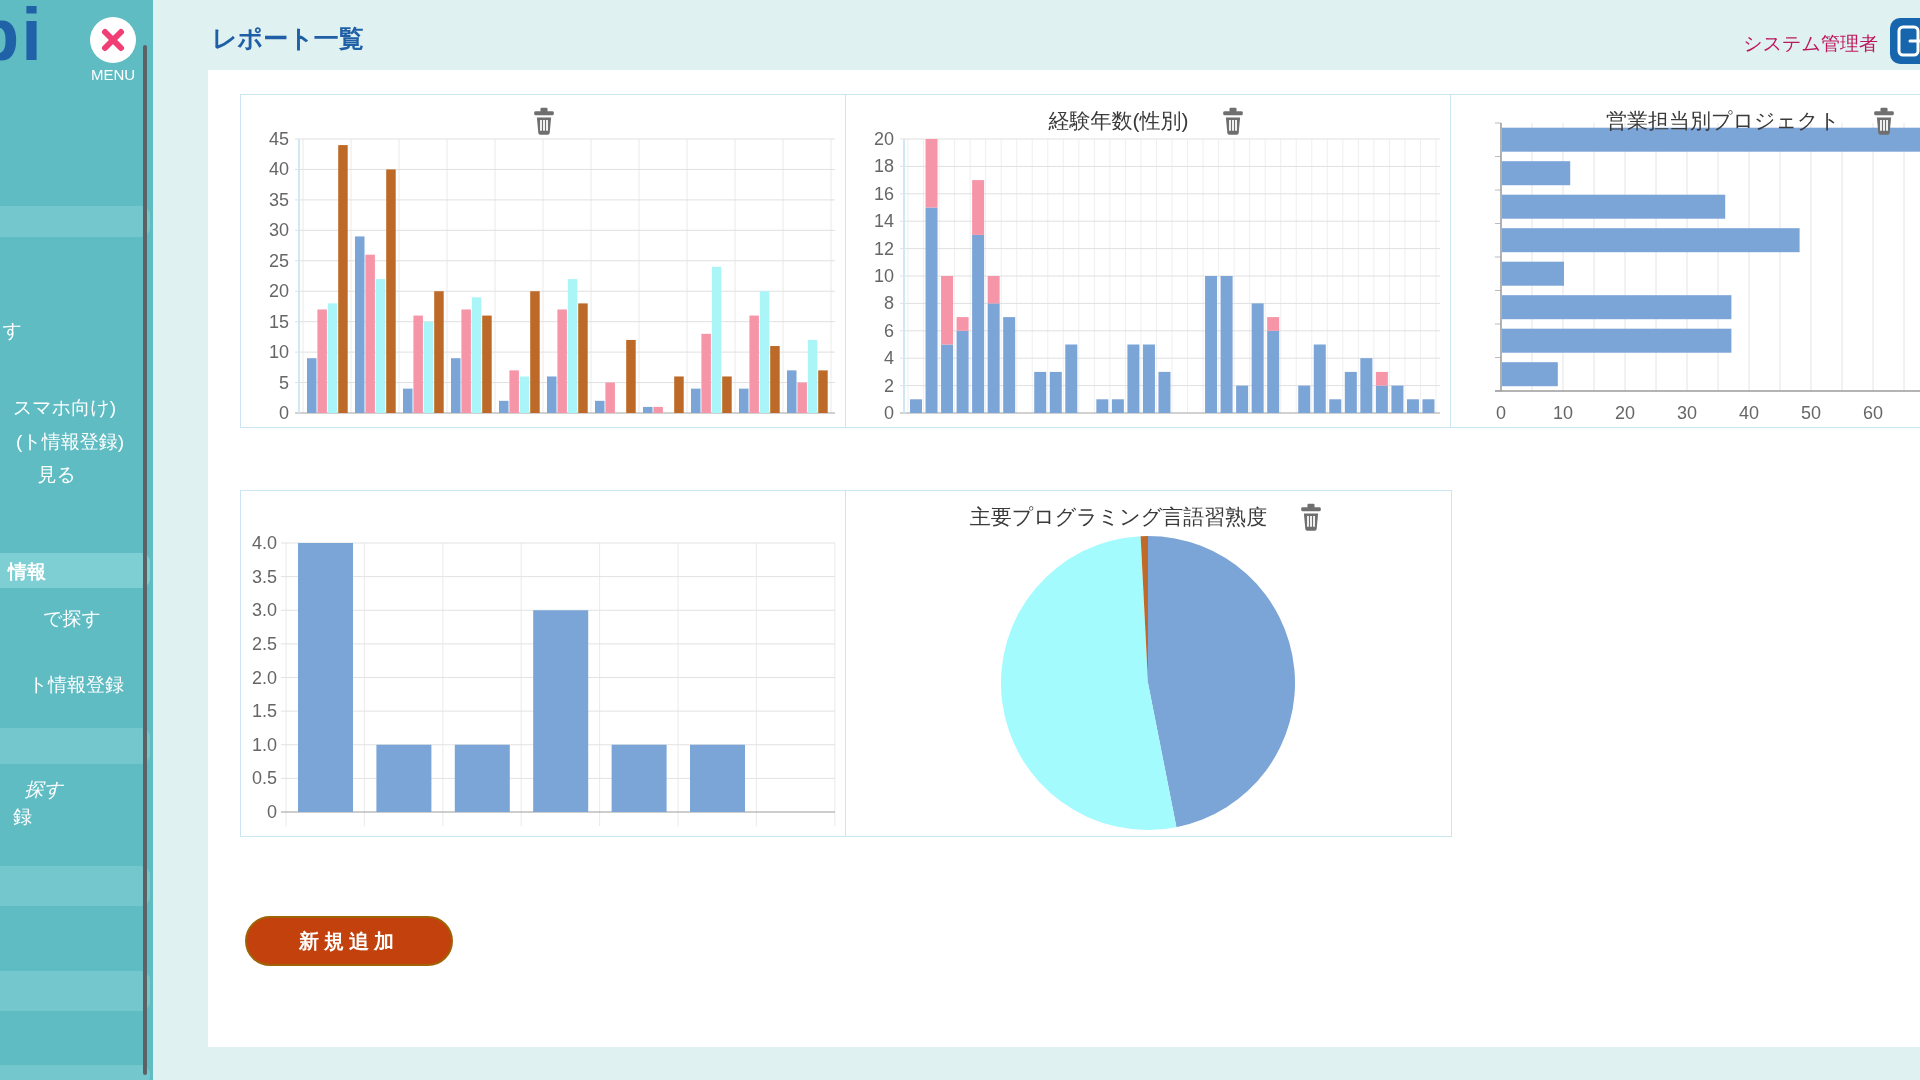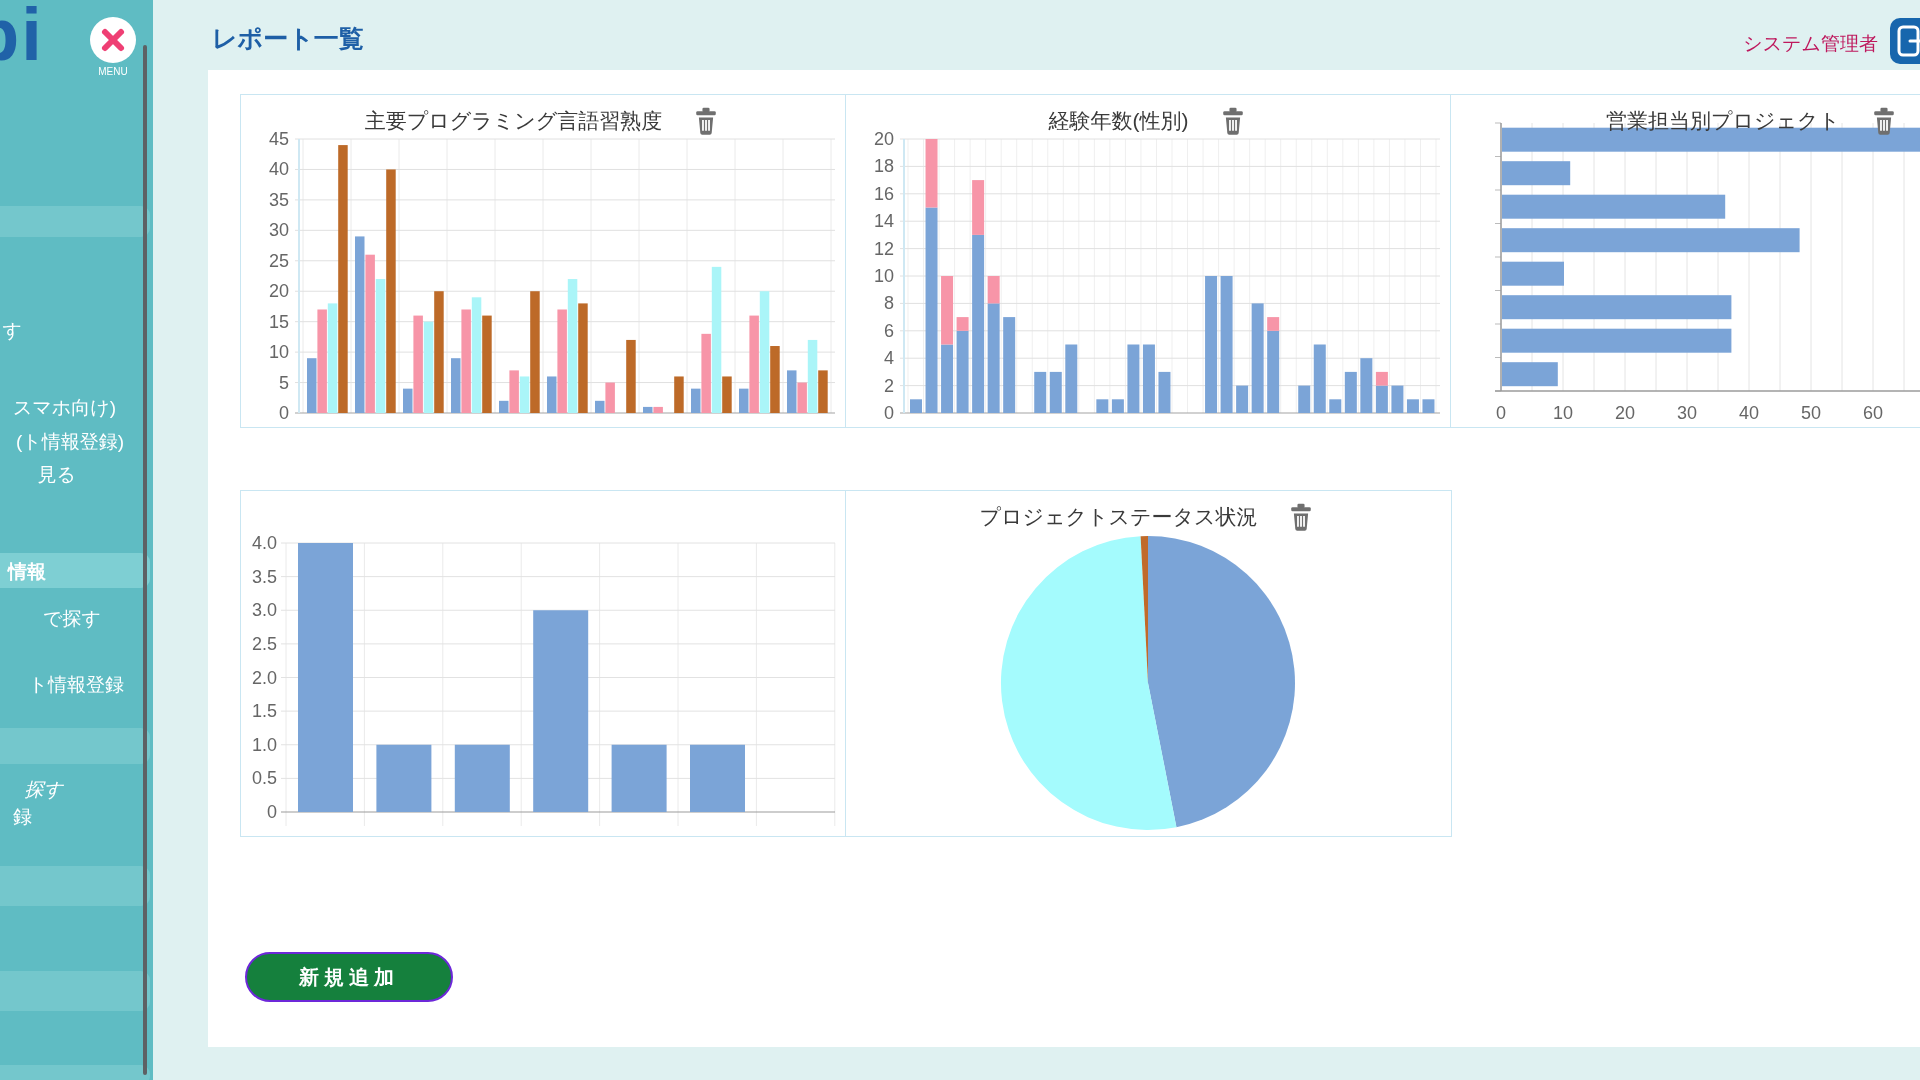--- a/index.html
+++ b/index.html
@@ -3,40 +3,40 @@
 <meta charset="utf-8">
 <style>
   html,body{margin:0;padding:0;width:1920px;height:1080px;overflow:hidden;
     background:#dff1f1;font-family:"Liberation Sans","DejaVu Sans",sans-serif;}
   
   .sidebar{position:absolute;left:0;top:0;width:153px;height:1080px;background:#5fbcc3;overflow:hidden;}
   .side-band{position:absolute;left:-12px;width:162px;background:#74c7cc;border-radius:9px;}
   .side-band.hl{background:#7ecfd3;}
   .logo{position:absolute;left:-26px;top:-8px;font-size:74px;font-weight:bold;color:#2062a8;letter-spacing:2px;}
   .menu-btn{position:absolute;left:90px;top:17px;width:46px;height:46px;border-radius:50%;background:#ffffff;cursor:pointer;}
-  .menu-label{position:absolute;left:78px;top:66px;width:70px;text-align:center;color:#ffffff;font-size:10px;}
+  .menu-label{position:absolute;left:78px;top:66px;width:70px;text-align:center;color:#ffffff;font-size:15px;}
   .side-item{position:absolute;color:#ffffff;font-size:19px;white-space:nowrap;cursor:pointer;}
   .side-item.bold{font-weight:bold;}
   .scrollbar{position:absolute;left:143px;top:45px;width:4px;height:1030px;background:#5d6164;border-radius:2px;}
   
   .page-title{position:absolute;left:212px;top:22px;font-size:25px;font-weight:bold;color:#1e5fa6;}
   .header-right{position:absolute;right:-16px;top:18px;display:flex;align-items:center;gap:12px;}
   .user-label{color:#be185d;font-size:19px;padding-top:6px;}
   .logout-btn{width:46px;height:46px;border-radius:10px;background:#1766ad;cursor:pointer;flex:0 0 auto;}
   
   .card{position:absolute;left:208px;top:70px;width:1712px;height:977px;background:#ffffff;overflow:hidden;}
   .chart-box{position:absolute;border:1px solid #c9e6f2;background:#fff;}
   .box-head{position:absolute;top:10px;left:0;width:100%;display:flex;justify-content:center;align-items:center;gap:28px;}
   .chart-title{font-size:21px;color:#3a3a3a;}
   .trash-btn{width:32px;height:32px;cursor:pointer;flex:0 0 auto;}
   .chart-svg{position:absolute;left:0;top:0;}
   
   .add-btn{position:absolute;left:37px;top:846px;width:208px;height:50px;border-radius:26px;
-    background:#15803d;border:2px solid #6d28d9;color:#ffffff;font-size:20px;font-weight:bold;
-    letter-spacing:5px;display:flex;align-items:center;justify-content:center;cursor:pointer;box-sizing:border-box;margin-top:36px;}
+    background:#c2410c;border:2px solid #a16207;color:#ffffff;font-size:20px;font-weight:bold;
+    letter-spacing:5px;display:flex;align-items:center;justify-content:center;cursor:pointer;box-sizing:border-box;}
 </style>
 </head>
 <body>
 
 <div class="sidebar">
   <div class="side-band" style="top:206px;height:31px;"></div>
   <div class="side-band hl" style="top:553px;height:35px;"></div>
   <div class="side-band" style="top:728px;height:36px;"></div>
   <div class="side-band" style="top:866px;height:40px;"></div>
   <div class="side-band" style="top:971px;height:40px;"></div>
@@ -152,21 +152,20 @@
         <rect x="241.2" y="220.57777777777778" width="9.5" height="97.42222222222222" fill="#bd6a28"></rect>
         <rect x="289.2" y="196.22222222222223" width="9.5" height="121.77777777777777" fill="#bd6a28"></rect>
         <rect x="337.2" y="208.4" width="9.5" height="109.6" fill="#bd6a28"></rect>
         <rect x="385.2" y="244.93333333333334" width="9.5" height="73.06666666666666" fill="#bd6a28"></rect>
         <rect x="433.2" y="281.4666666666667" width="9.5" height="36.53333333333333" fill="#bd6a28"></rect>
         <rect x="481.2" y="281.4666666666667" width="9.5" height="36.53333333333333" fill="#bd6a28"></rect>
         <rect x="529.2" y="251.02222222222224" width="9.5" height="66.97777777777777" fill="#bd6a28"></rect>
         <rect x="577.2" y="275.3777777777778" width="9.5" height="42.62222222222222" fill="#bd6a28"></rect>
       </svg>
     <div class="box-head">
-      <span class="chart-title">主要プログラミング言語習熟度</span>
       <svg class="trash-btn" viewBox="0 0 36 36">
         <rect x="14" y="3" width="8" height="5" rx="1.5" fill="#6f6f6f"></rect>
         <rect x="7" y="7" width="22" height="4.5" rx="1.5" fill="#6f6f6f"></rect>
         <path d="M10 14 H26 L24.4 31.5 Q24.2 33.5 22.2 33.5 H13.8 Q11.8 33.5 11.6 31.5 Z" fill="#6f6f6f"></path>
         <line x1="14.6" y1="17" x2="14.6" y2="29" stroke="#fff" stroke-width="2"></line>
         <line x1="18" y1="17" x2="18" y2="29" stroke="#fff" stroke-width="2"></line>
         <line x1="21.4" y1="17" x2="21.4" y2="29" stroke="#fff" stroke-width="2"></line>
       </svg>
     </div>
   </div>
@@ -377,21 +376,21 @@
       </svg>
   </div>
 
   <div class="chart-box" style="left:637px;top:420px;width:605px;height:345px;">
     <svg class="chart-svg" width="603" height="343">
         <path d="M302 192 L302.00 45.00 A147 147 0 0 1 330.45 336.22 Z" fill="#7ba4d7"></path>
         <path d="M302 192 L330.45 336.22 A147 147 0 1 1 294.61 45.19 Z" fill="#a4fbfd"></path>
         <path d="M302 192 L294.61 45.19 A147 147 0 0 1 302.00 45.00 Z" fill="#c06a29"></path>
       </svg>
     <div class="box-head">
-      <span class="chart-title">プロジェクトステータス状況</span>
+      <span class="chart-title">主要プログラミング言語習熟度</span>
       <svg class="trash-btn" viewBox="0 0 36 36">
         <rect x="14" y="3" width="8" height="5" rx="1.5" fill="#6f6f6f"></rect>
         <rect x="7" y="7" width="22" height="4.5" rx="1.5" fill="#6f6f6f"></rect>
         <path d="M10 14 H26 L24.4 31.5 Q24.2 33.5 22.2 33.5 H13.8 Q11.8 33.5 11.6 31.5 Z" fill="#6f6f6f"></path>
         <line x1="14.6" y1="17" x2="14.6" y2="29" stroke="#fff" stroke-width="2"></line>
         <line x1="18" y1="17" x2="18" y2="29" stroke="#fff" stroke-width="2"></line>
         <line x1="21.4" y1="17" x2="21.4" y2="29" stroke="#fff" stroke-width="2"></line>
       </svg>
     </div>
   </div>

